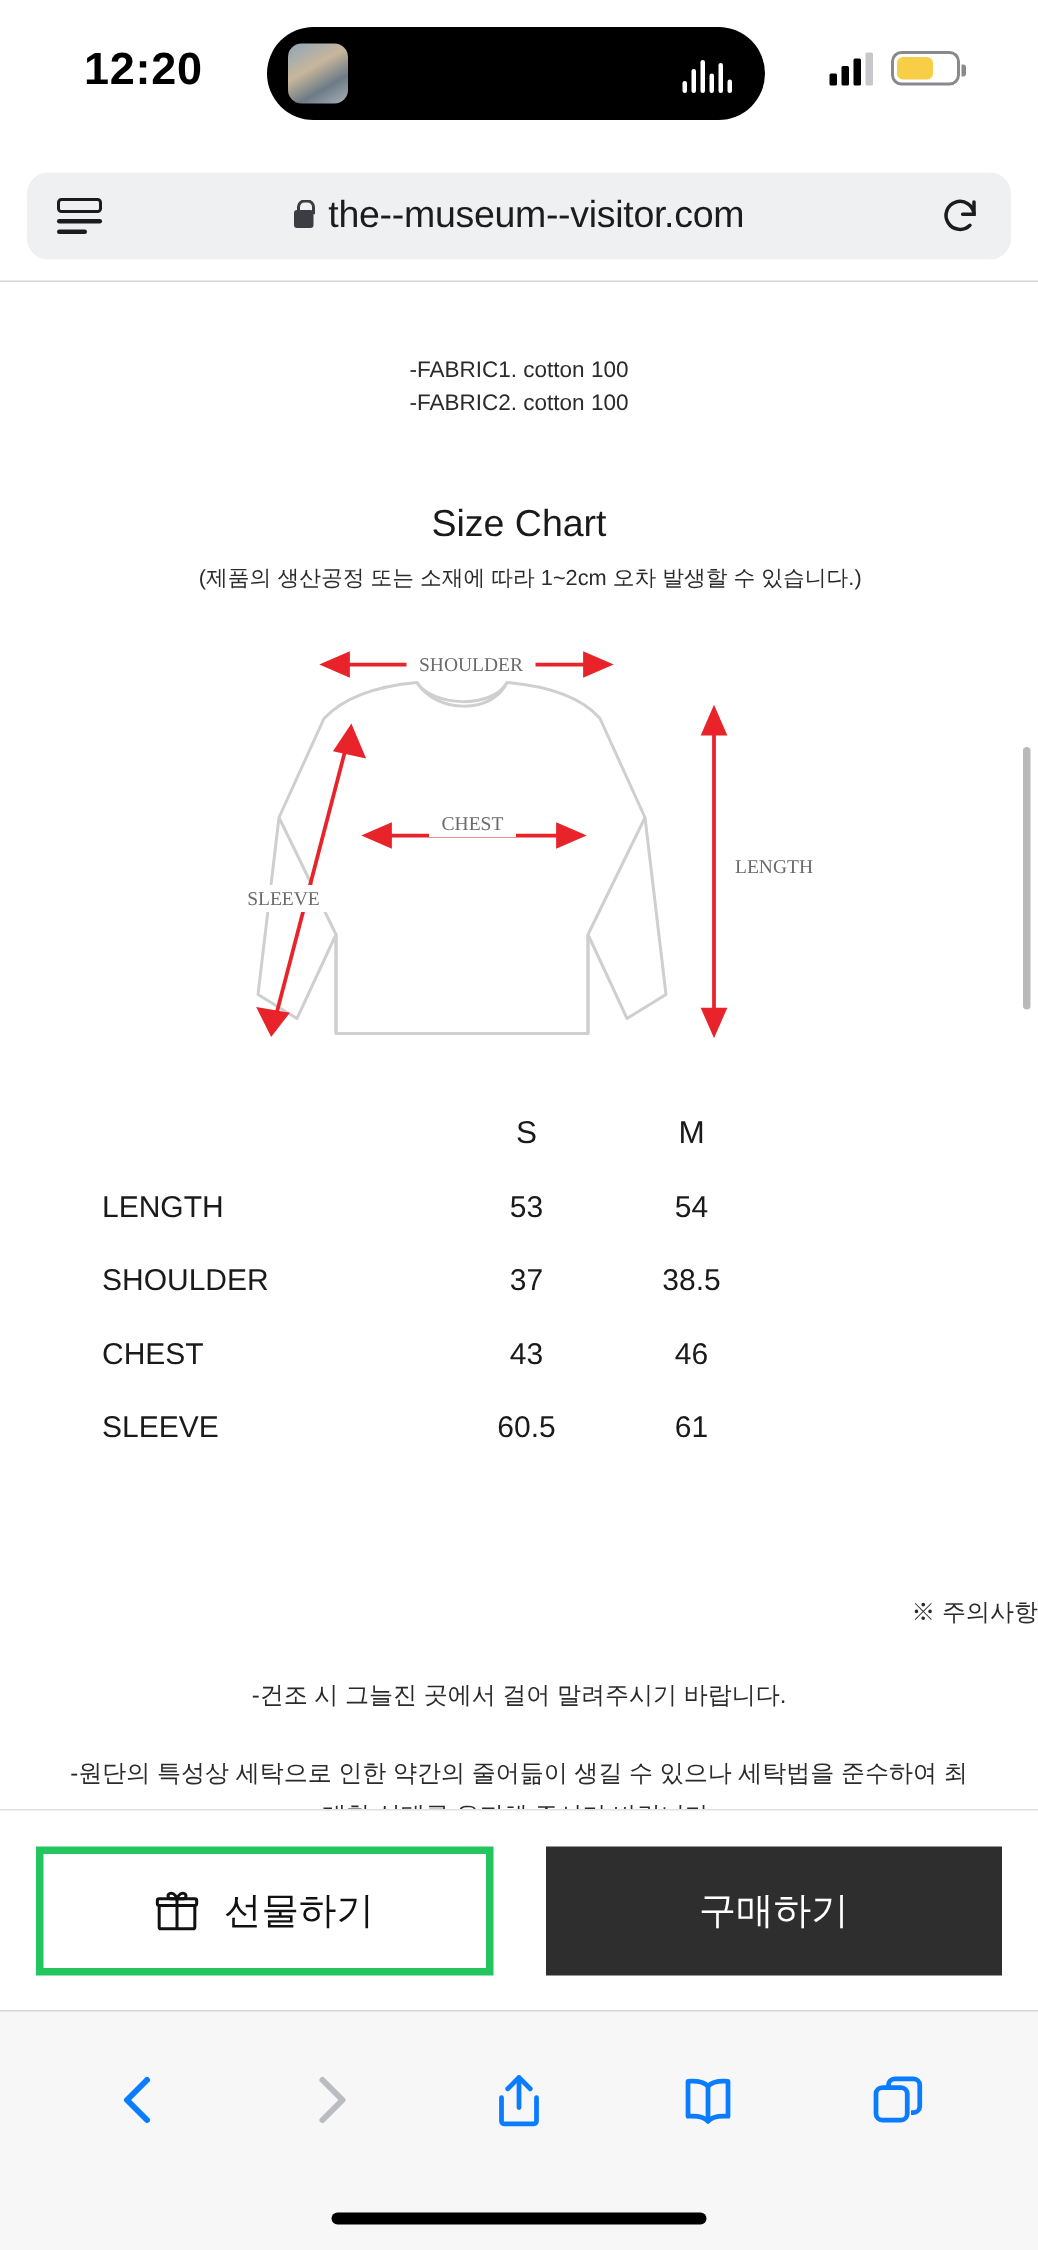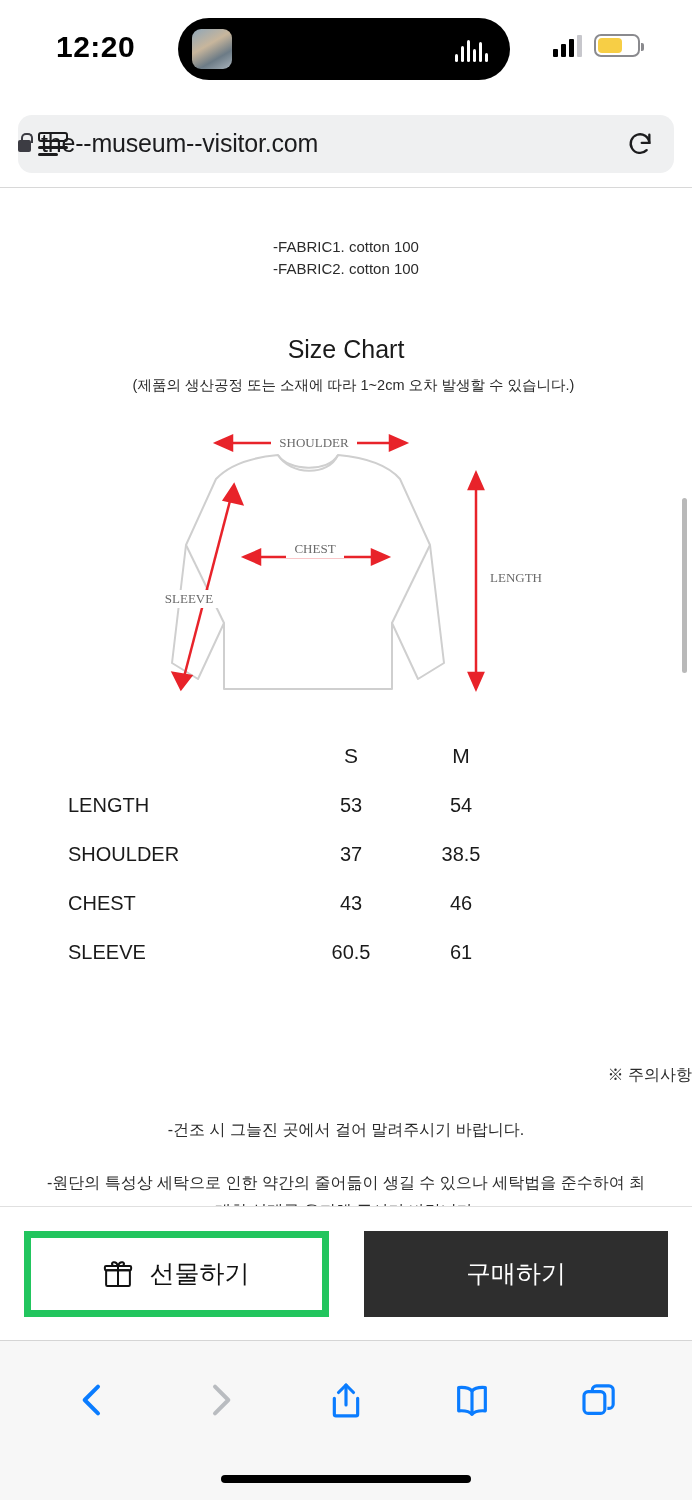--- a/index.html
+++ b/index.html
@@ -113,20 +113,21 @@
     padding: 0 18px;
   }
   .urlbar {
     position: relative;
     width: 100%;
     height: 58px;
     background: #eff0f1;
     border-radius: 14px;
     display: flex;
     align-items: center;
+    justify-content: center;
   }
   .reader-icon {
     position: absolute;
     left: 20px; top: 50%;
     transform: translateY(-50%);
     width: 30px; height: 24px;
     display: flex; flex-direction: column; justify-content: space-between;
   }
   .reader-icon .bar { height: 3px; background: #1c1c1e; border-radius: 2px; }
   .reader-icon .bar.b2 { width: 30px; }
@@ -262,21 +263,21 @@
     background: #ffffff;
     border-top: 1px solid #e0e0e0;
     display: flex;
     align-items: center;
     justify-content: center;
     gap: 18px;
     padding: 0 24px;
   }
   .btn-gift {
     width: 316px; height: 86px;
-    border: 7px solid #22c55e;
+    border: 5px solid #22c55e;
     background: #fff;
     display: flex;
     align-items: center;
     justify-content: center;
     gap: 16px;
     font-size: 25px;
     color: #111;
   }
   .gift-icon { width: 30px; height: 30px; color: #111; }
   .btn-buy {

